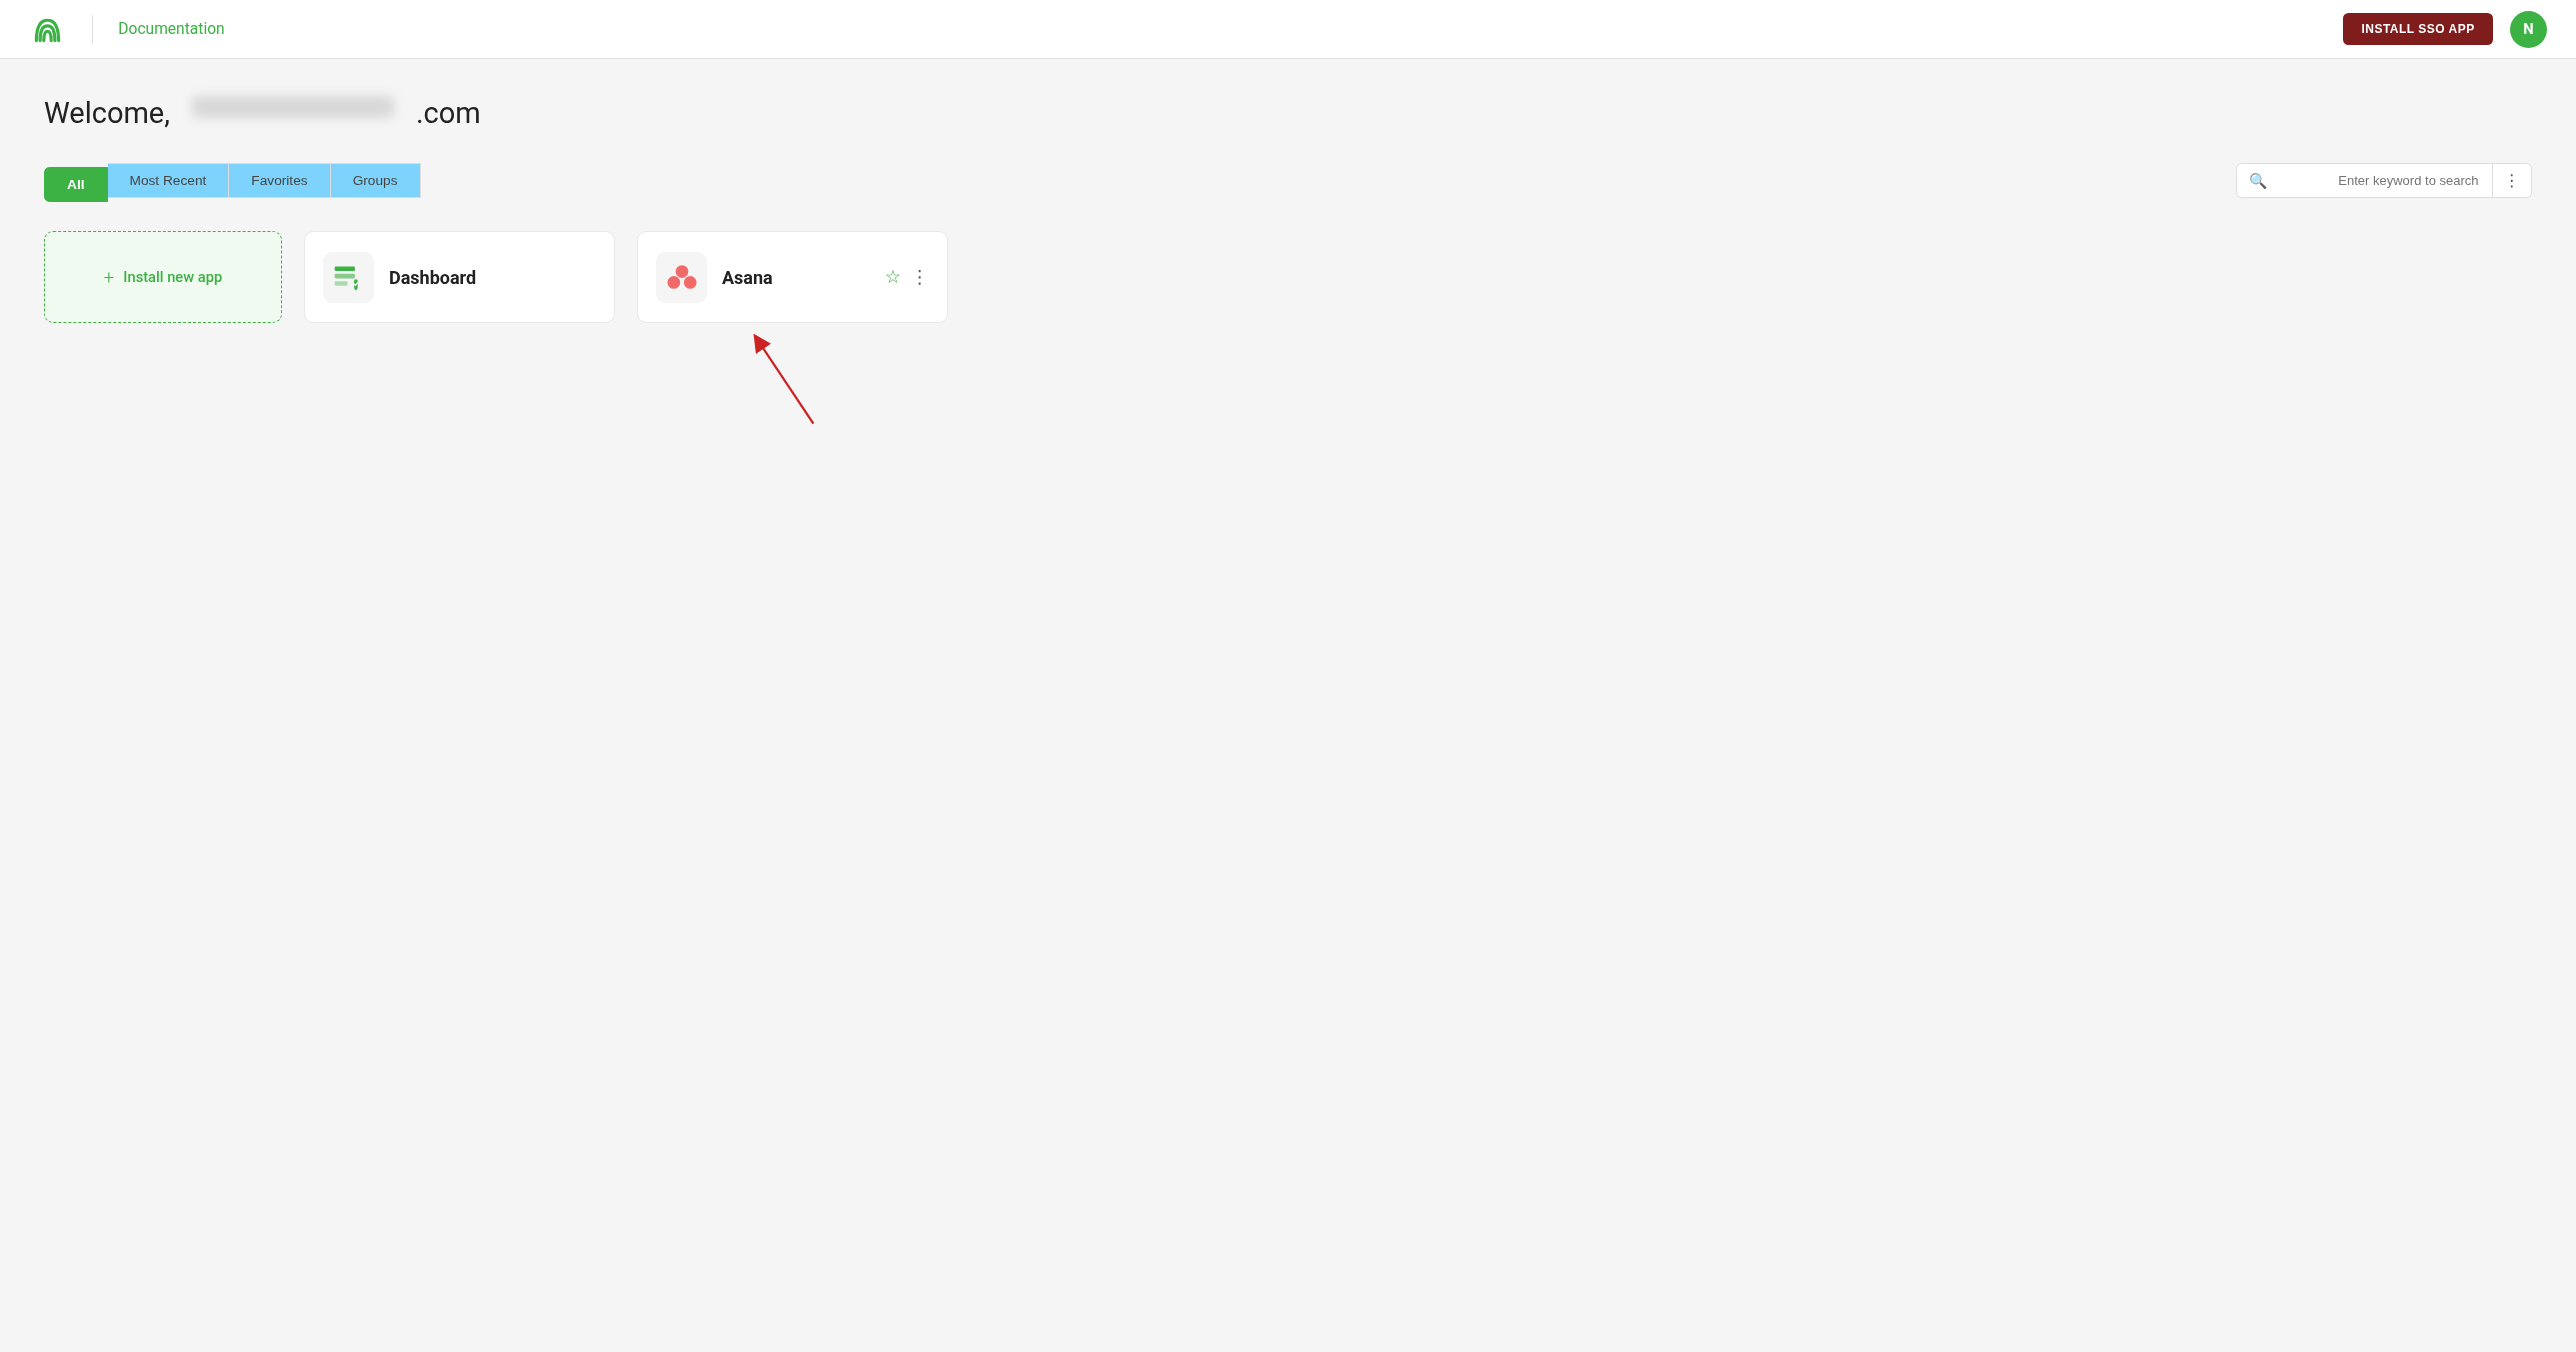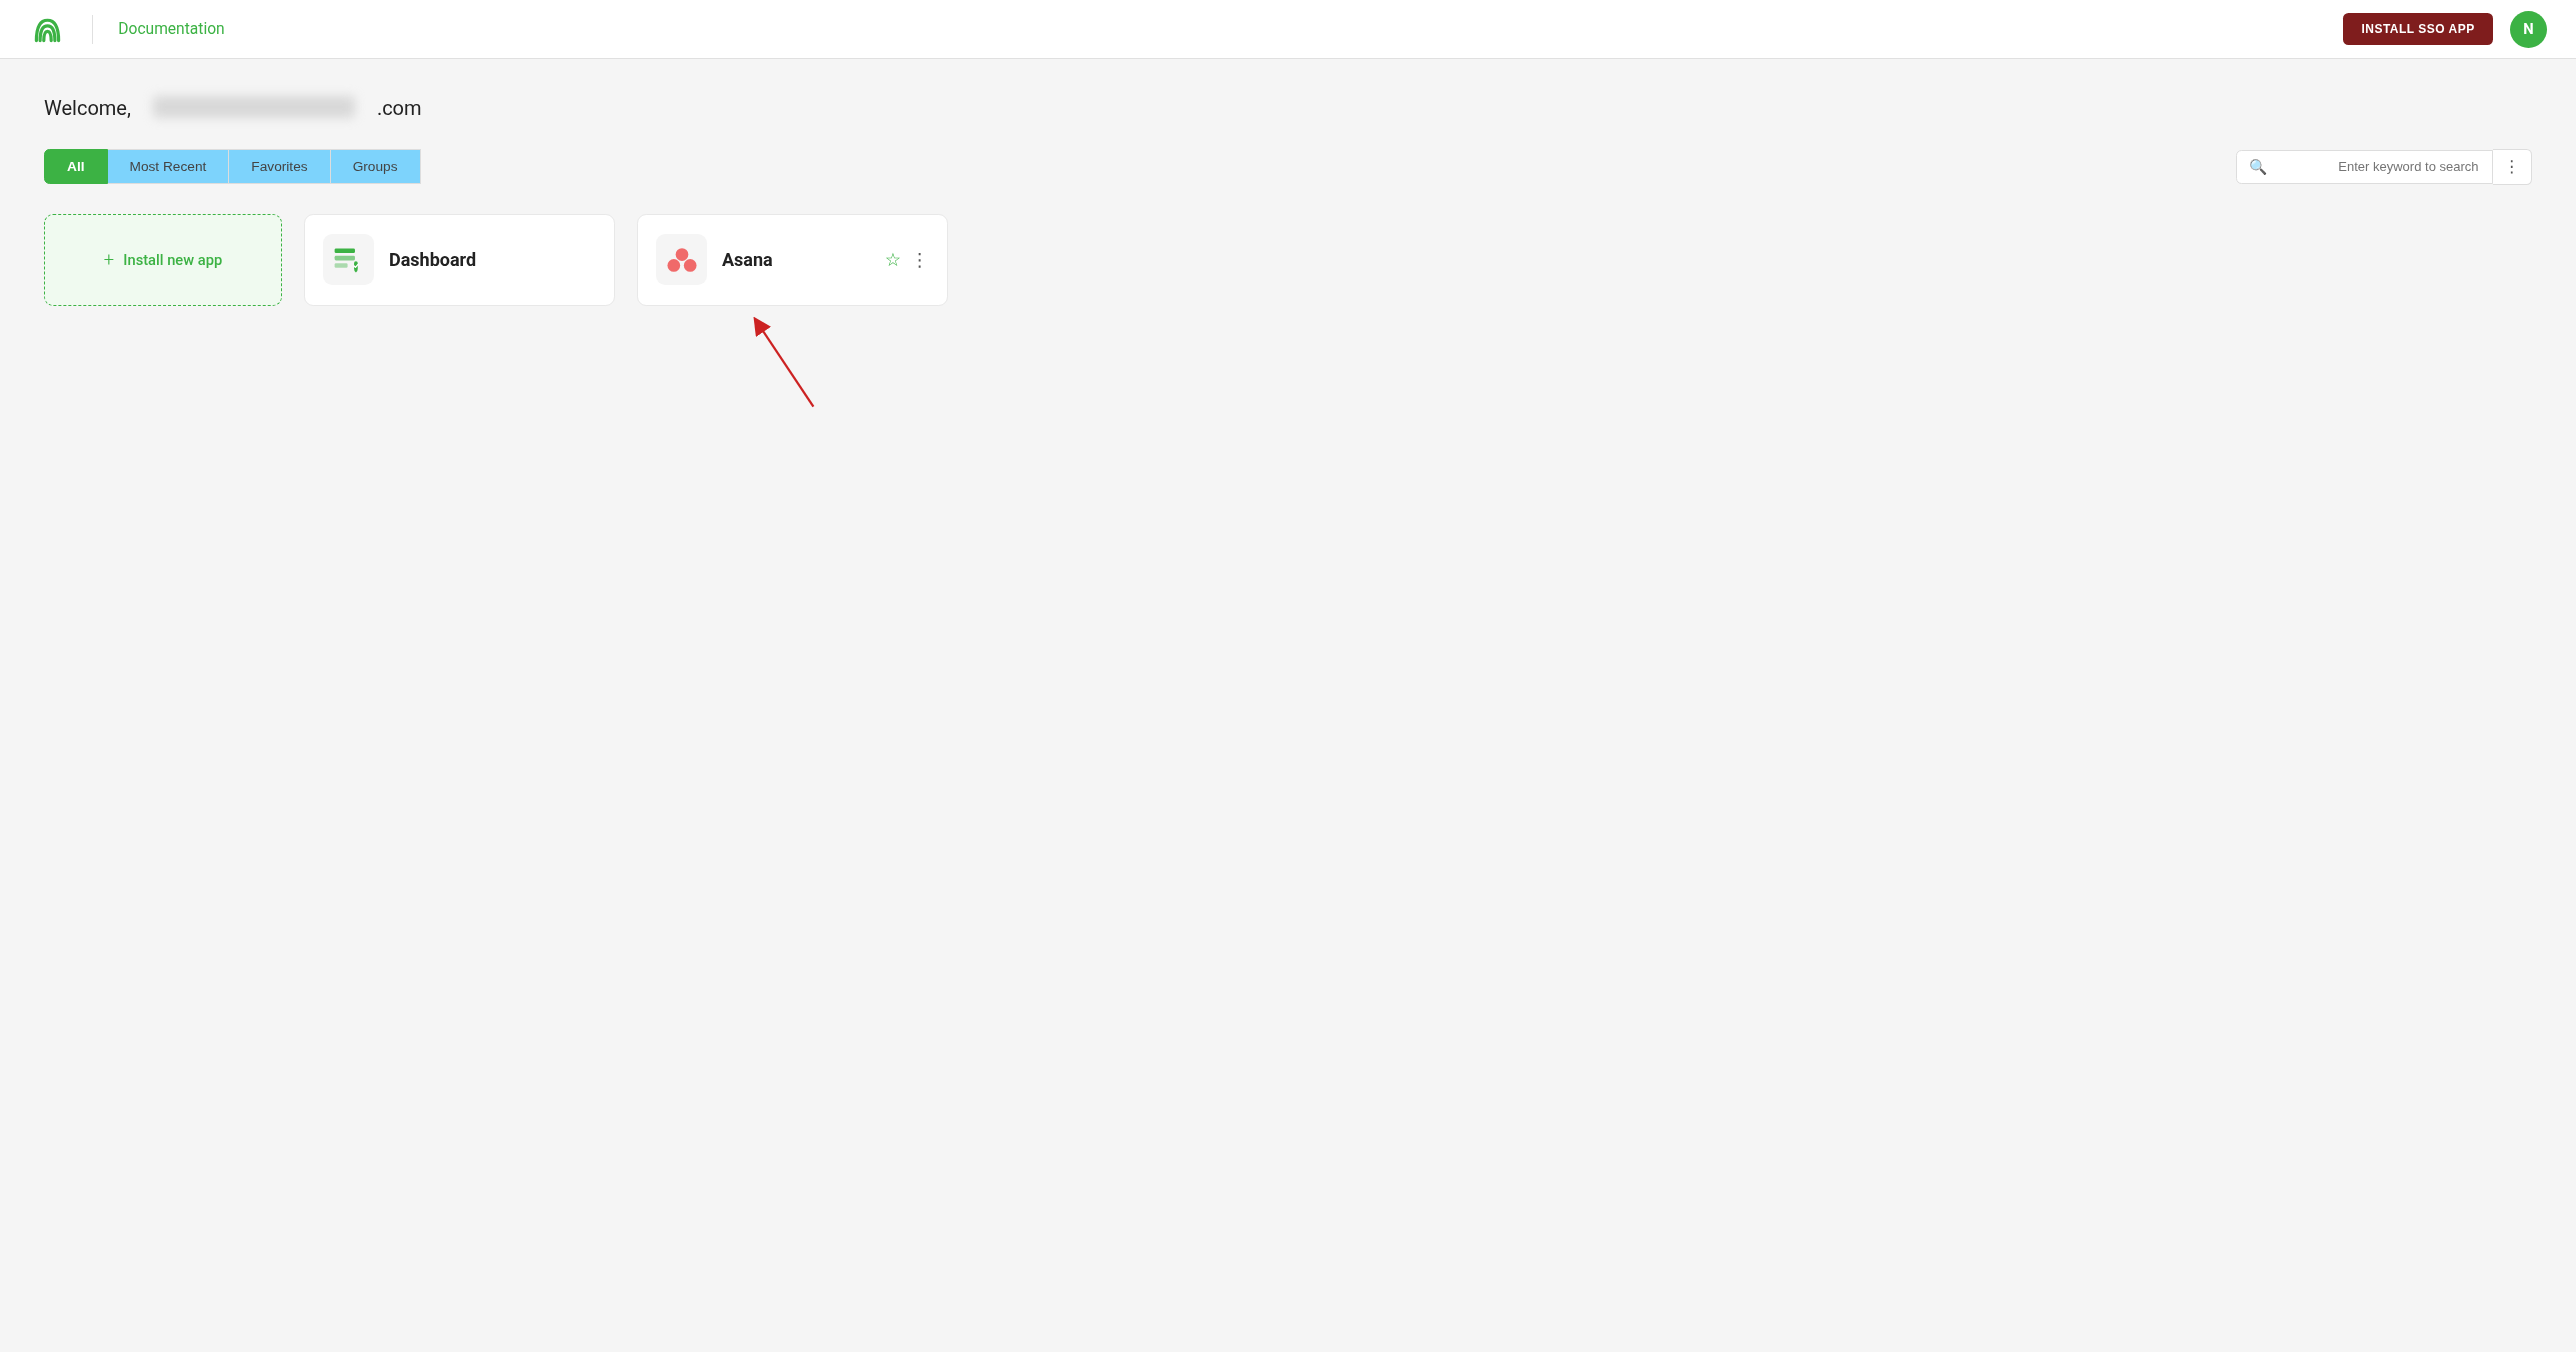--- a/index.html
+++ b/index.html
@@ -66,21 +66,21 @@
       font-weight: 700;
       font-size: 14.7px;
       cursor: pointer;
     }
 
     
     .main {
       padding: 37px 44px;
     }
     .welcome-text {
-      font-size: 20px;
+      font-size: 29px;
       font-weight: 400;
       color: #222;
       margin-bottom: 29px;
       display: flex;
       align-items: flex-start;
       gap: 22px;
     }
     .welcome-blur {
       display: inline-block;
       width: 202px;
@@ -103,20 +103,21 @@
       padding: 9.2px 22px;
       border: 0.9px solid #ddd;
       background: #7dd3fc;
       font-size: 13.7px;
       cursor: pointer;
       color: #444;
       border-radius: 0;
     }
     .tab:first-child {
       border-radius: 5.5px 0 0 5.5px;
+      margin-top: 8px;
     }
     .tab + .tab {
       border-left: none;
     }
     .tab:last-of-type {
       border-radius: 0 5.5px 5.5px 0;
     }
     .tab.active {
       background: #3cb244;
       color: #fff;

